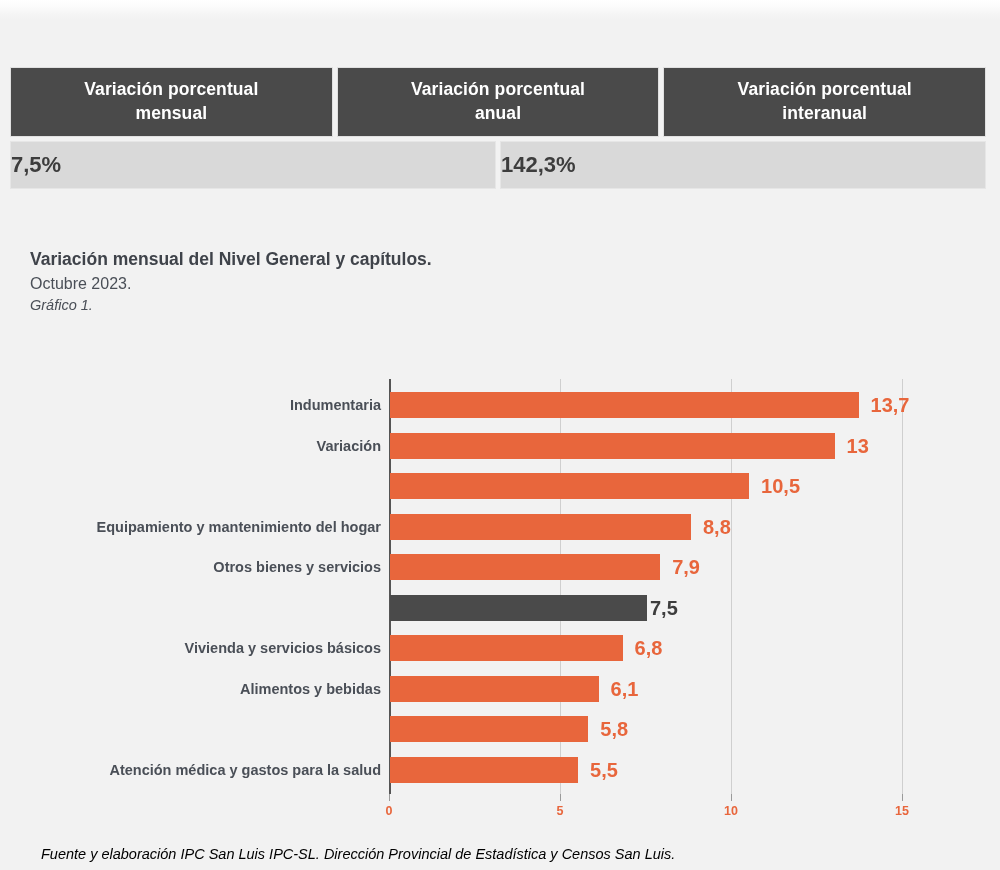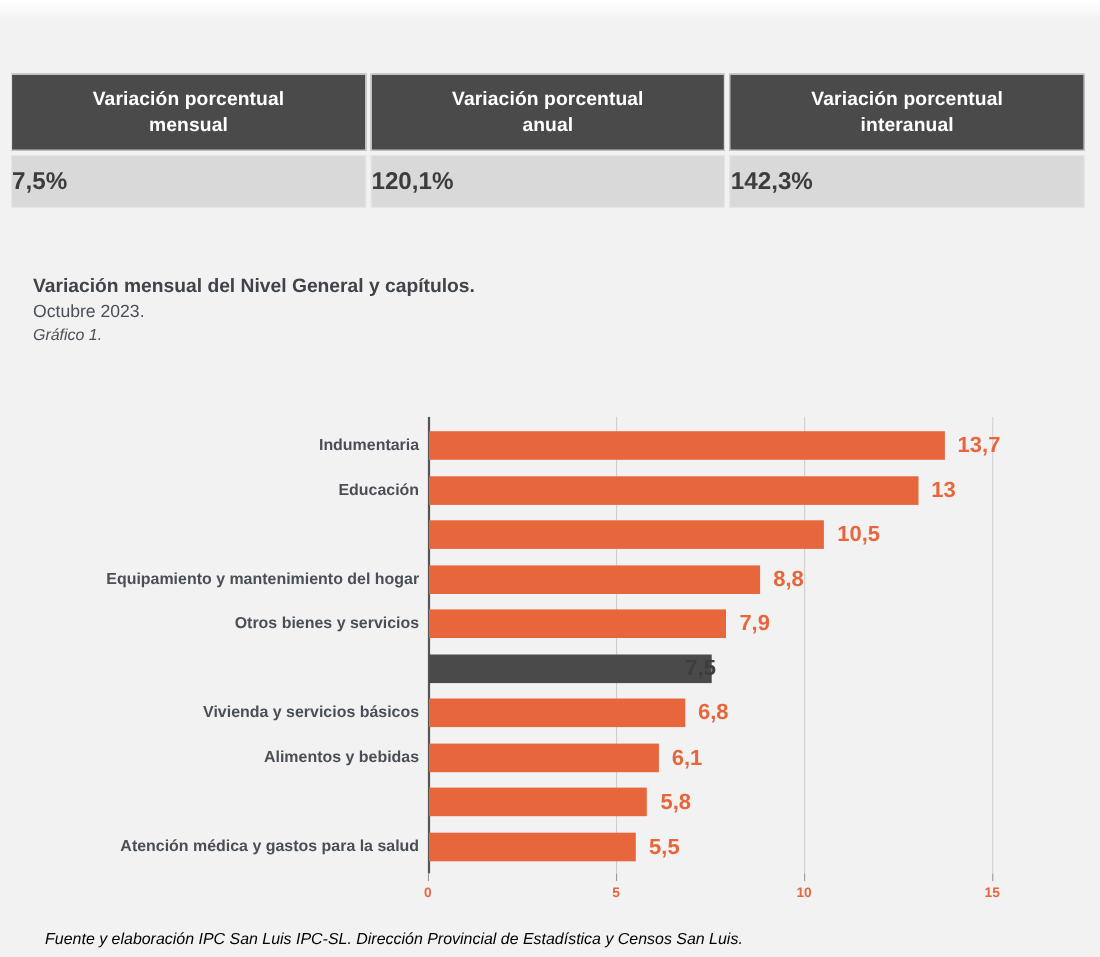--- a/index.html
+++ b/index.html
@@ -224,23 +224,20 @@
     <div class="summary-cell">
       <span class="cell-text">Variación porcentual
 interanual</span>
     </div>
   </div>
   <div class="summary-row vals">
     <div class="summary-cell">
       <span class="cell-text">7,5%</span>
     </div>
     <div class="summary-cell">
-      <span class="cell-text">120,1%</span>
-    </div>
-    <div class="summary-cell">
       <span class="cell-text">142,3%</span>
     </div>
   </div>
 </div>
 
 <div class="chart-heading">
   <div class="chart-title">Variación mensual del Nivel General y capítulos.</div>
   <div class="chart-subtitle">Octubre 2023.</div>
   <div class="chart-figlabel">Gráfico 1.</div>
 </div>
@@ -252,41 +249,41 @@
       <div class="gridline" style="left: 342px;"></div>
       <div class="gridline" style="left: 513px;"></div>
     </div>
   <div class="rows" id="chart-rows">
       <div class="row" style="top: 12px;">
         <div class="row-label">Indumentaria</div>
         <div class="bar" style="width: 468.54px; height: 26px;"></div>
         <div class="bar-value" style="left: 870.54px;">13,7</div>
       </div>
       <div class="row" style="top: 52.5px;">
-        <div class="row-label">Educación</div>
+        <div class="row-label">Variación</div>
         <div class="bar" style="width: 444.6px; height: 26px;"></div>
         <div class="bar-value" style="left: 846.6px;">13</div>
       </div>
       <div class="row" style="top: 93px;">
         <div class="bar" style="width: 359.1px; height: 26px;"></div>
         <div class="bar-value" style="left: 761.1px;">10,5</div>
       </div>
       <div class="row" style="top: 133.5px;">
         <div class="row-label">Equipamiento y mantenimiento del hogar</div>
         <div class="bar" style="width: 300.96px; height: 26px;"></div>
         <div class="bar-value" style="left: 702.96px;">8,8</div>
       </div>
       <div class="row" style="top: 174px;">
         <div class="row-label">Otros bienes y servicios</div>
         <div class="bar" style="width: 270.18px; height: 26px;"></div>
         <div class="bar-value" style="left: 672.18px;">7,9</div>
       </div>
       <div class="row" style="top: 214.5px;">
         <div class="bar highlight" style="width: 256.5px; height: 26px;"></div>
-        <div class="bar-value highlight" style="left: 623px;">7,5</div>
+        <div class="bar-value highlight" style="left: 650px;">7,5</div>
       </div>
       <div class="row" style="top: 255px;">
         <div class="row-label">Vivienda y servicios básicos</div>
         <div class="bar" style="width: 232.56px; height: 26px;"></div>
         <div class="bar-value" style="left: 634.56px;">6,8</div>
       </div>
       <div class="row" style="top: 295.5px;">
         <div class="row-label">Alimentos y bebidas</div>
         <div class="bar" style="width: 208.62px; height: 26px;"></div>
         <div class="bar-value" style="left: 610.62px;">6,1</div>

